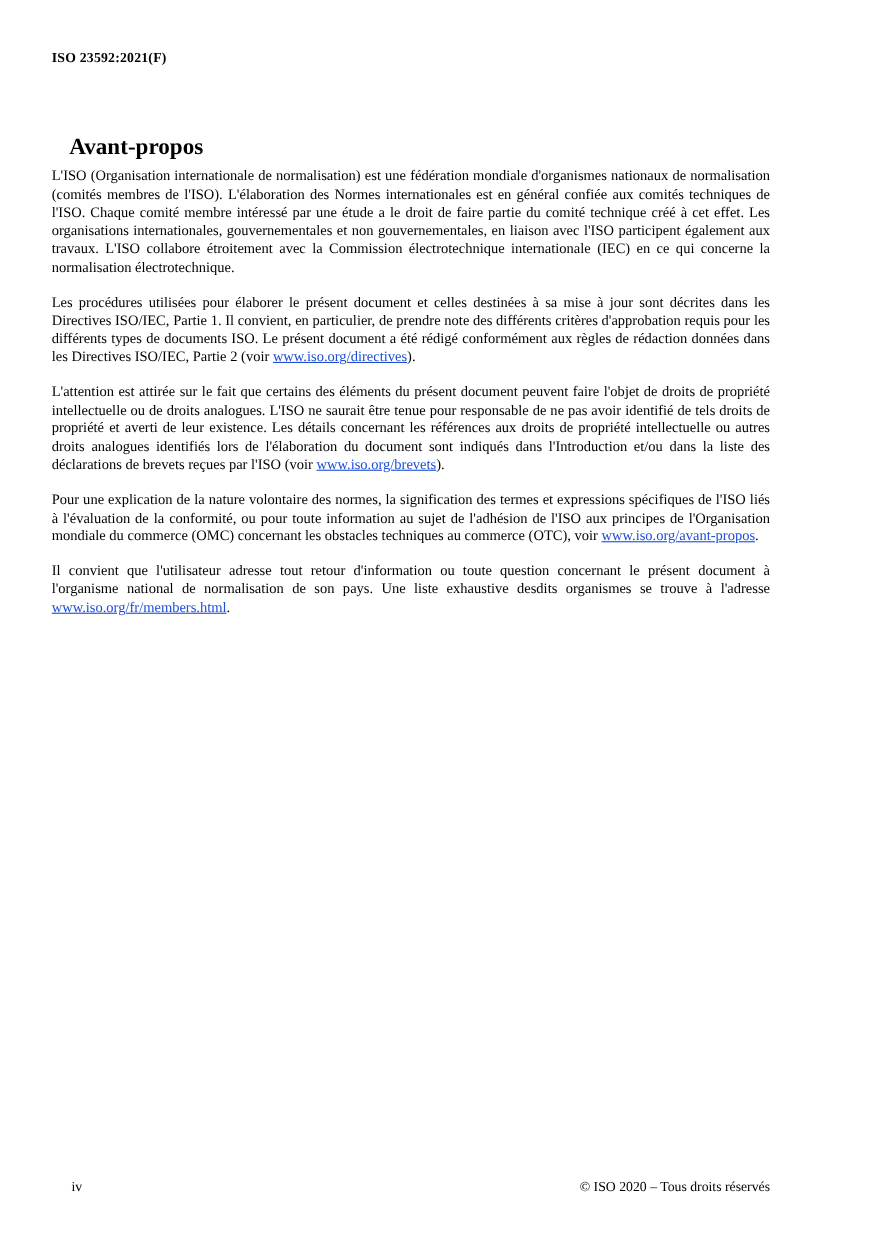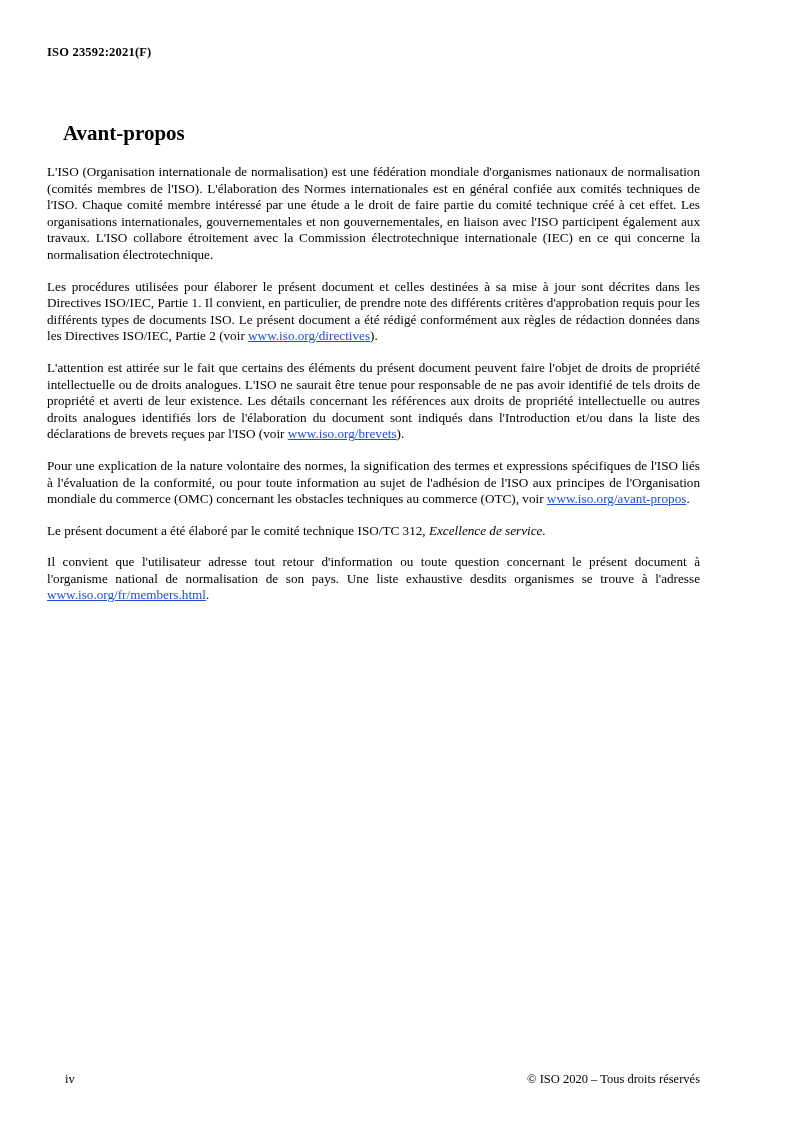--- a/index.html
+++ b/index.html
@@ -40,21 +40,21 @@
     font-size: 21px;
     letter-spacing: 0px;
   }
   .content {
     position: absolute;
     left: 47px;
     top: 152px;
     width: 653px;
   }
   p.para {
-    margin: 12px 0 15px 0;
+    margin: 0 0 15px 0;
     font-size: 13.2px;
     line-height: 16.6px;
     text-align: justify;
     text-justify: inter-word;
     hyphens: none;
   }
   p.para:last-child { margin-bottom: 0; }
   a.link {
     color: #1d4ed8;
     text-decoration: underline;
@@ -82,21 +82,20 @@
 
   <div class="header">ISO 23592:2021(F)</div>
 
   <h1 class="title">Avant-propos</h1>
 
   <div class="content">
     <p class="para">L'ISO (Organisation internationale de normalisation) est une fédération mondiale d'organismes nationaux de normalisation (comités membres de l'ISO). L'élaboration des Normes internationales est en général confiée aux comités techniques de l'ISO. Chaque comité membre intéressé par une étude a le droit de faire partie du comité technique créé à cet effet. Les organisations internationales, gouvernementales et non gouvernementales, en liaison avec l'ISO participent également aux travaux. L'ISO collabore étroitement avec la Commission électrotechnique internationale (IEC) en ce qui concerne la normalisation électrotechnique.</p>
     <p class="para">Les procédures utilisées pour élaborer le présent document et celles destinées à sa mise à jour sont décrites dans les Directives ISO/IEC, Partie 1. Il convient, en particulier, de prendre note des différents critères d'approbation requis pour les différents types de documents ISO. Le présent document a été rédigé conformément aux règles de rédaction données dans les Directives ISO/IEC, Partie 2 (voir <a class="link" href="#">www.iso.org/directives</a>).</p>
     <p class="para">L'attention est attirée sur le fait que certains des éléments du présent document peuvent faire l'objet de droits de propriété intellectuelle ou de droits analogues. L'ISO ne saurait être tenue pour responsable de ne pas avoir identifié de tels droits de propriété et averti de leur existence. Les détails concernant les références aux droits de propriété intellectuelle ou autres droits analogues identifiés lors de l'élaboration du document sont indiqués dans l'Introduction et/ou dans la liste des déclarations de brevets reçues par l'ISO (voir <a class="link" href="#">www.iso.org/brevets</a>).</p>
     <p class="para">Pour une explication de la nature volontaire des normes, la signification des termes et expressions spécifiques de l'ISO liés à l'évaluation de la conformité, ou pour toute information au sujet de l'adhésion de l'ISO aux principes de l'Organisation mondiale du commerce (OMC) concernant les obstacles techniques au commerce (OTC), voir <a class="link" href="#">www.iso.org/avant-propos</a>.</p>
-    <p class="para">Le présent document a été élaboré par le comité technique ISO/TC 312, <span class="italic">Excellence de service.</span></p>
     <p class="para">Il convient que l'utilisateur adresse tout retour d'information ou toute question concernant le présent document à l'organisme national de normalisation de son pays. Une liste exhaustive desdits organismes se trouve à l'adresse <a class="link" href="#">www.iso.org/fr/members.html</a>.</p>
   </div>
 
   <div class="footer-left">iv</div>
 
   <div class="footer-right">© ISO 2020 – Tous droits réservés</div>
 
 </div>
 
 </body></html>

